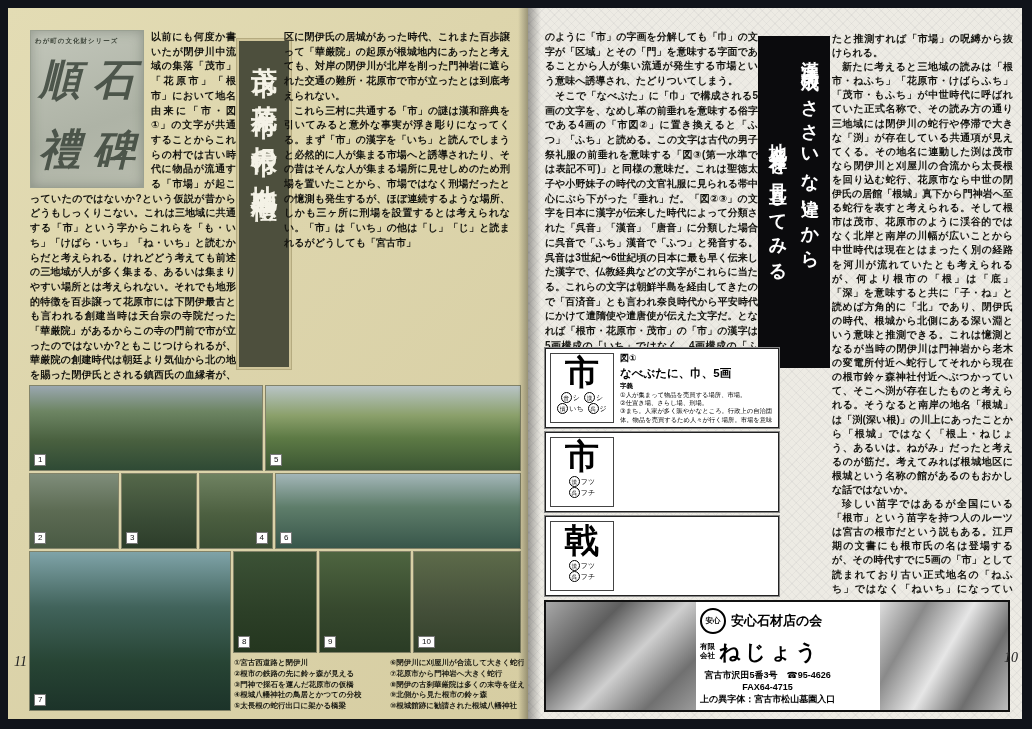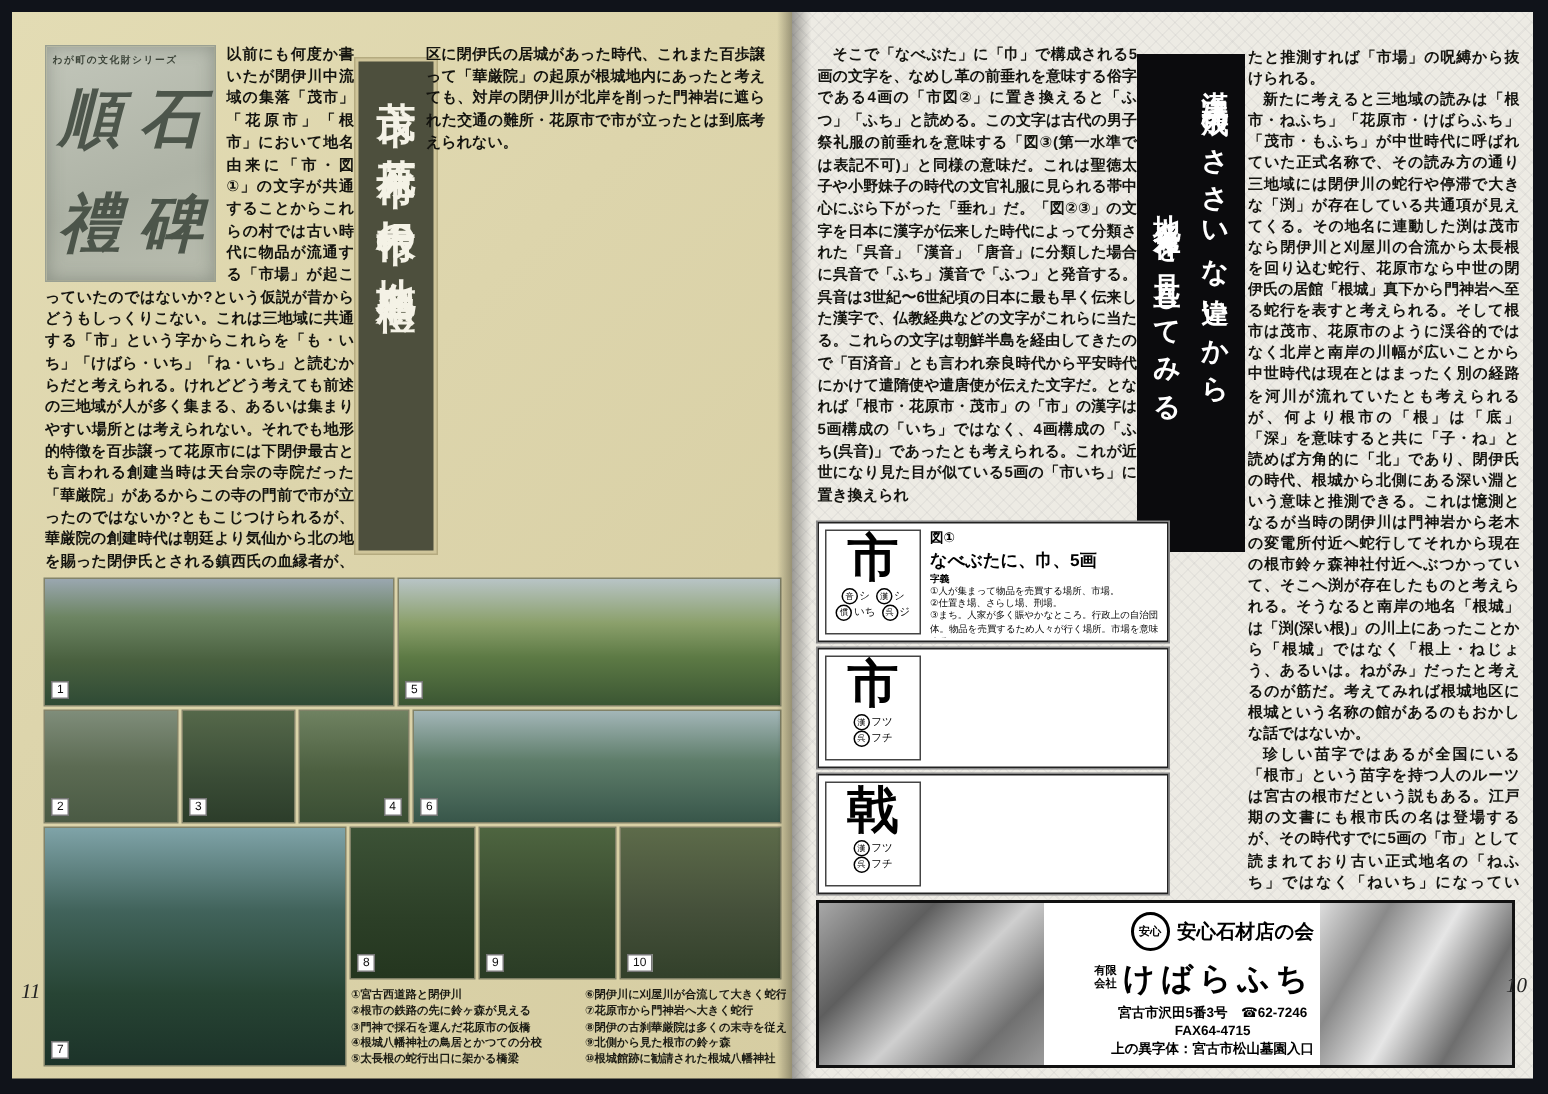--- a/index.html
+++ b/index.html
@@ -52,21 +52,21 @@
   .figtext{position:absolute;left:74px;top:3px;right:4px;bottom:2px;overflow:hidden;color:#000;}
   .figtext .fno{font-size:9px;font-weight:700;}
   .figtext .fsub{font-size:11.5px;font-weight:700;margin:1px 0 1px;}
   .figtext .jigi{font-size:6.5px;font-weight:700;}
   .figtext .mean{font-size:6.3px;line-height:8.2px;}
   
   .ad{position:absolute;left:16px;top:592px;width:462px;height:108px;background:#fff;border:2px solid #111;display:flex;}
   .ad .ph{height:100%;}
   .ad .ph.left{width:150px;background:linear-gradient(135deg,#a8a8a8 0%,#5e5e5e 30%,#cfcfcf 55%,#707070 80%,#9b9b9b 100%);}
   .ad .ph.right{width:128px;background:linear-gradient(120deg,#dedede 0%,#8a8a8a 25%,#e6e6e6 50%,#6e6e6e 75%,#bdbdbd 100%);}
-  .ad .mid{flex:1;display:flex;flex-direction:column;align-items:flex-end;justify-content:center;color:#000;padding:2px 4px;}
+  .ad .mid{flex:1;display:flex;flex-direction:column;align-items:flex-start;justify-content:center;color:#000;padding:2px 4px;}
   .ad .assoc{display:flex;align-items:center;gap:5px;font-size:13px;font-weight:700;}
   .logo-circ{width:22px;height:22px;border:2px solid #000;border-radius:50%;display:flex;align-items:center;justify-content:center;font-size:7.5px;font-weight:700;}
   .ad .corp{display:flex;align-items:center;gap:4px;margin:4px 0 3px;}
   .ad .prefix{font-size:7.5px;line-height:8.5px;font-weight:700;white-space:pre-line;text-align:center;}
   .ad .cname{font-family:"Liberation Serif","DejaVu Serif",serif;font-size:21px;font-weight:700;letter-spacing:4px;}
   .ad .addr{font-size:9px;line-height:12px;font-weight:600;text-align:center;}
 </style>
 </head>
 <body>
 
@@ -88,20 +88,21 @@
     </div>
 
     <div class="title-strip">
       <div class="inner">
         <span>茂市 花原市 根市の地名順禮</span>
       </div>
     </div>
 
     <div class="lp-col2 body-txt">
       <p>区に閉伊氏の居城があった時代、これまた百歩譲って「華厳院」の起原が根城地内にあったと考えても、対岸の閉伊川が北岸を削った門神岩に遮られた交通の難所・花原市で市が立ったとは到底考えられない。</p>
+      <p class="ind">これら三村に共通する「市」の謎は漢和辞典を引いてみると意外な事実が浮き彫りになってくる。まず「市」の漢字を「いち」と読んでしまうと必然的に人が集まる市場へと誘導されたり、その昔はそんな人が集まる場所に見せしめのため刑場を置いたことから、市場ではなく刑場だったとの憶測も発生するが、ほぼ連続するような場所、しかも三ヶ所に刑場を設置するとは考えられない。「市」は「いち」の他は「し」「じ」と読まれるがどうしても「宮古市」</p>
     </div>
 
     <div class="photo" style="left:22px;top:378px;width:232px;height:84px;background:linear-gradient(180deg,#9aa7b0 0%,#6d8563 30%,#49603f 65%,#2f4a35 100%);">
       <span class="chip">1</span>
     </div>
     <div class="photo" style="left:258px;top:378px;width:254px;height:84px;background:linear-gradient(180deg,#b8c4c6 0%,#8ba06b 35%,#5d7a45 62%,#3b5633 100%);">
       <span class="chip">5</span>
     </div>
     <div class="photo" style="left:22px;top:466px;width:88px;height:74px;background:linear-gradient(180deg,#7f8d7a 0%,#5c6b53 50%,#4a5a44 100%);">
       <span class="chip">2</span>
@@ -143,20 +144,21 @@
       <div>⑩根城館跡に勧請された根城八幡神社</div>
     </div>
 
     <div class="pgnum" style="left:6px;top:646px;">11</div>
   </div>
 
   <div class="page page-right">
     <div class="hatch"></div>
 
     <div class="rp-col1 body-txt">
+      <p>のように「市」の字画を分解しても「巾」の文字が「区域」とその「門」を意味する字面であることから人が集い流通が発生する市場という意味へ誘導され、たどりついてしまう。</p>
       <p class="ind">そこで「なべぶた」に「巾」で構成される5画の文字を、なめし革の前垂れを意味する俗字である4画の「市図②」に置き換えると「ふつ」「ふち」と読める。この文字は古代の男子祭礼服の前垂れを意味する「図③(第一水準では表記不可)」と同様の意味だ。これは聖徳太子や小野妹子の時代の文官礼服に見られる帯中心にぶら下がった「垂れ」だ。「図②③」の文字を日本に漢字が伝来した時代によって分類された「呉音」「漢音」「唐音」に分類した場合に呉音で「ふち」漢音で「ふつ」と発音する。呉音は3世紀〜6世紀頃の日本に最も早く伝来した漢字で、仏教経典などの文字がこれらに当たる。これらの文字は朝鮮半島を経由してきたので「百済音」とも言われ奈良時代から平安時代にかけて遣隋使や遣唐使が伝えた文字だ。となれば「根市・花原市・茂市」の「市」の漢字は5画構成の「いち」ではなく、4画構成の「ふち(呉音)」であったとも考えられる。これが近世になり見た目が似ている5画の「市いち」に置き換えられ</p>
     </div>
 
     <div class="banner">
       <span class="l1">漢字構成のささいな違いから</span>
       <span class="l2">地名発祥を見直してみる</span>
     </div>
 
     <div class="rp-col2">
       <div class="body-txt body-txt2">
@@ -234,24 +236,24 @@
     <div class="ad">
       <div class="ph left"></div>
       <div class="mid">
         <div class="assoc">
           <span class="logo-circ">安心</span>
           <span>安心石材店の会</span>
         </div>
         <div class="corp">
           <span class="prefix">有限
 会社</span>
-          <span class="cname">けばらふち</span>
+          <span class="cname">ねじょう</span>
         </div>
         <div class="addr">
-          <div>宮古市沢田5番3号　☎62-7246</div>
+          <div>宮古市沢田5番3号　☎95-4626</div>
           <div>FAX64-4715</div>
           <div>上の異字体：宮古市松山墓園入口</div>
         </div>
       </div>
       <div class="ph right"></div>
     </div>
 
     <div class="pgnum" style="left:476px;top:642px;">10</div>
   </div>
 

